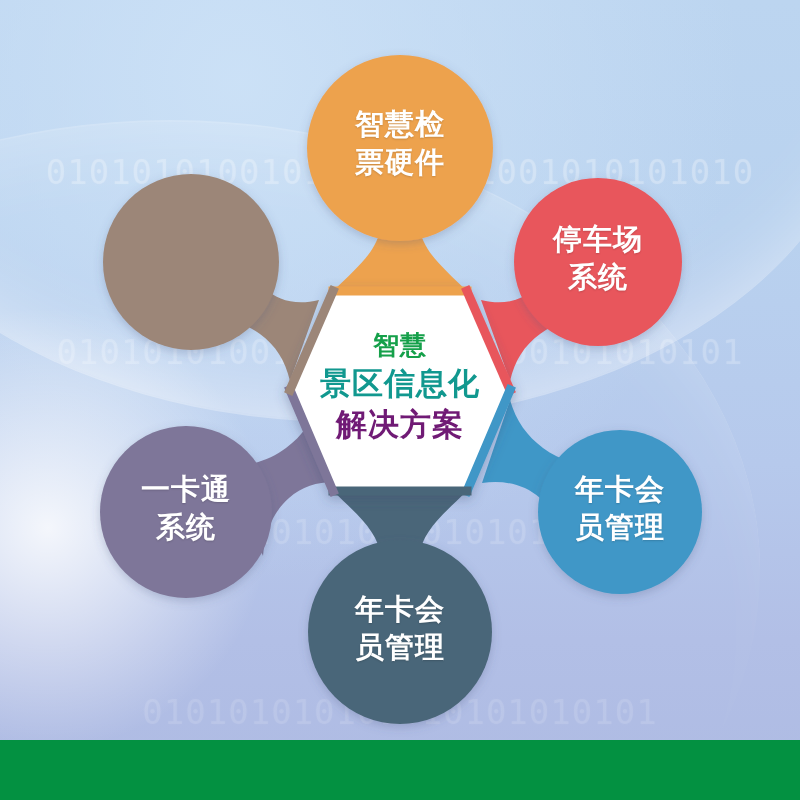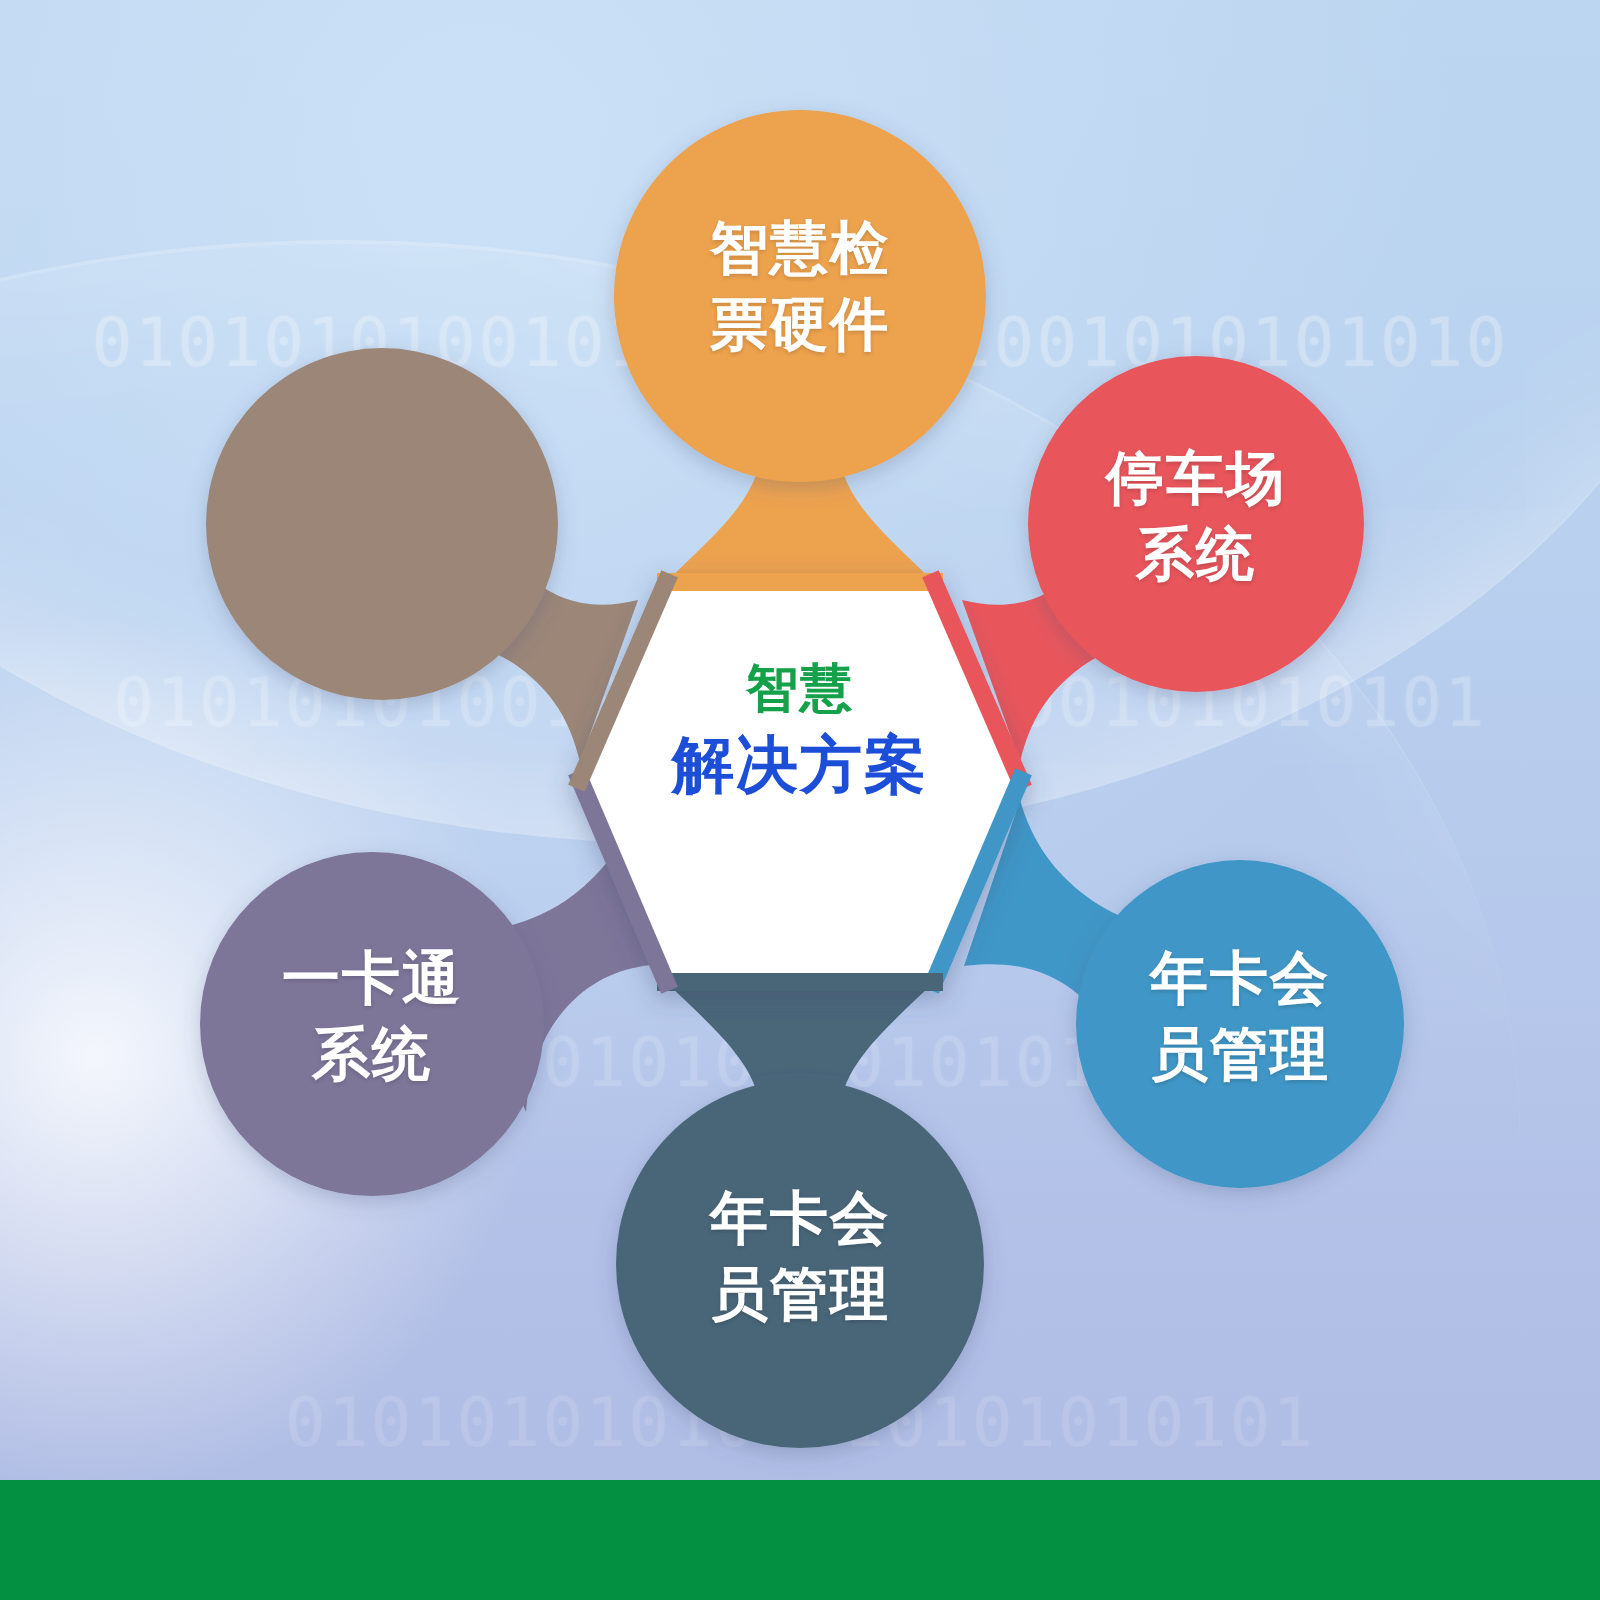--- a/index.html
+++ b/index.html
@@ -162,18 +162,19 @@
 
     <div class="node-label" style="left:310px;top:590px;width:180px;">年卡会
 员管理</div>
 
     <div class="node-label" style="left:96px;top:470px;width:180px;text-align:center;">一卡通
 系统</div>
 
 
     <div class="center-label" style="left:290px;top:328px;width:220px;">
       <span class="l1" style="color:#15a04a">智慧</span>
-      <span class="l3" style="color:#1d4ed8">解决方案</span>
+      <span class="l2" style="color:#11988f">景区信息化</span>
+      <span class="l3" style="color:#701a75">解决方案</span>
     </div>
   </div>
 
   <div class="footer-bar"></div>
 </div>
 
 </body></html>

